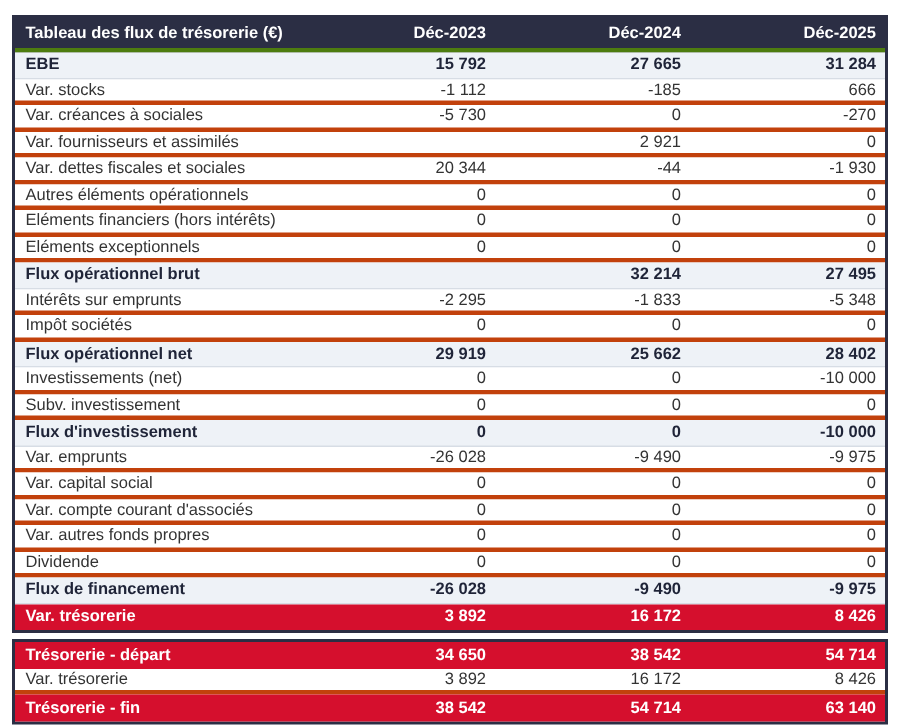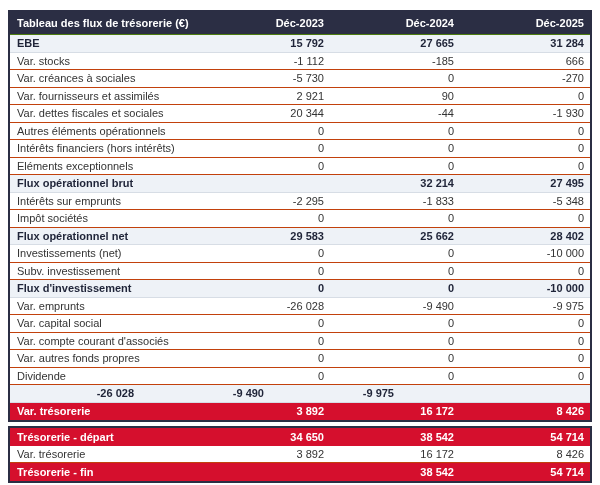--- a/index.html
+++ b/index.html
@@ -16,21 +16,21 @@
     background: #ffffff;
   }
   .spacer { height: 4px; background: #ffffff; }
 
   .row {
     display: flex;
     align-items: center;
     height: 17.5px;
     font-size: 11px;
     color: #333333;
-    border-bottom: 1px solid #c2410c;
+    border-bottom: 3px solid #c2410c;
     background: #ffffff;
   }
   .row:last-child { border-bottom: none; }
 
   .row .label {
     flex: 1;
     padding-left: 7px;
     white-space: nowrap;
     overflow: hidden;
   }
@@ -39,21 +39,21 @@
     text-align: right;
     padding-right: 6px;
     white-space: nowrap;
   }
 
   .row.header {
     height: 23px;
     background: #2b2e44;
     color: #ffffff;
     font-weight: bold;
-    border-bottom: 1px solid #4d7c0f;
+    border-bottom: 3px solid #4d7c0f;
   }
 
   .row.subtotal {
     background: #eef2f7;
     font-weight: bold;
     color: #1f2438;
     border-bottom: 1px solid #d7dde5;
   }
 
   .row.red {
@@ -90,37 +90,36 @@
         </div>
         <div class="row">
           <div class="label">Var. créances à sociales</div>
           <div class="val">-5 730</div>
           <div class="val">0</div>
           <div class="val">-270</div>
         </div>
         <div class="row">
           <div class="label">Var. fournisseurs et assimilés</div>
           <div class="val">2 921</div>
-          <div class="val">90</div>
           <div class="val">0</div>
         </div>
         <div class="row">
           <div class="label">Var. dettes fiscales et sociales</div>
           <div class="val">20 344</div>
           <div class="val">-44</div>
           <div class="val">-1 930</div>
         </div>
         <div class="row">
           <div class="label">Autres éléments opérationnels</div>
           <div class="val">0</div>
           <div class="val">0</div>
           <div class="val">0</div>
         </div>
         <div class="row">
-          <div class="label">Intérêts financiers (hors intérêts)</div>
+          <div class="label">Eléments financiers (hors intérêts)</div>
           <div class="val">0</div>
           <div class="val">0</div>
           <div class="val">0</div>
         </div>
         <div class="row">
           <div class="label">Eléments exceptionnels</div>
           <div class="val">0</div>
           <div class="val">0</div>
           <div class="val">0</div>
         </div>
@@ -136,21 +135,21 @@
           <div class="val">-5 348</div>
         </div>
         <div class="row">
           <div class="label">Impôt sociétés</div>
           <div class="val">0</div>
           <div class="val">0</div>
           <div class="val">0</div>
         </div>
         <div class="row subtotal">
           <div class="label">Flux opérationnel net</div>
-          <div class="val">29 583</div>
+          <div class="val">29 919</div>
           <div class="val">25 662</div>
           <div class="val">28 402</div>
         </div>
         <div class="row">
           <div class="label">Investissements (net)</div>
           <div class="val">0</div>
           <div class="val">0</div>
           <div class="val">-10 000</div>
         </div>
         <div class="row">
@@ -189,20 +188,21 @@
           <div class="val">0</div>
           <div class="val">0</div>
         </div>
         <div class="row">
           <div class="label">Dividende</div>
           <div class="val">0</div>
           <div class="val">0</div>
           <div class="val">0</div>
         </div>
         <div class="row subtotal">
+          <div class="label">Flux de financement</div>
           <div class="val">-26 028</div>
           <div class="val">-9 490</div>
           <div class="val">-9 975</div>
         </div>
         <div class="row red">
           <div class="label">Var. trésorerie</div>
           <div class="val">3 892</div>
           <div class="val">16 172</div>
           <div class="val">8 426</div>
         </div>
@@ -222,17 +222,18 @@
         <div class="row">
           <div class="label">Var. trésorerie</div>
           <div class="val">3 892</div>
           <div class="val">16 172</div>
           <div class="val">8 426</div>
         </div>
         <div class="row red">
           <div class="label">Trésorerie - fin</div>
           <div class="val">38 542</div>
           <div class="val">54 714</div>
+          <div class="val">63 140</div>
         </div>
       </div>
   </div>
 
 </div>
 
 </body></html>

